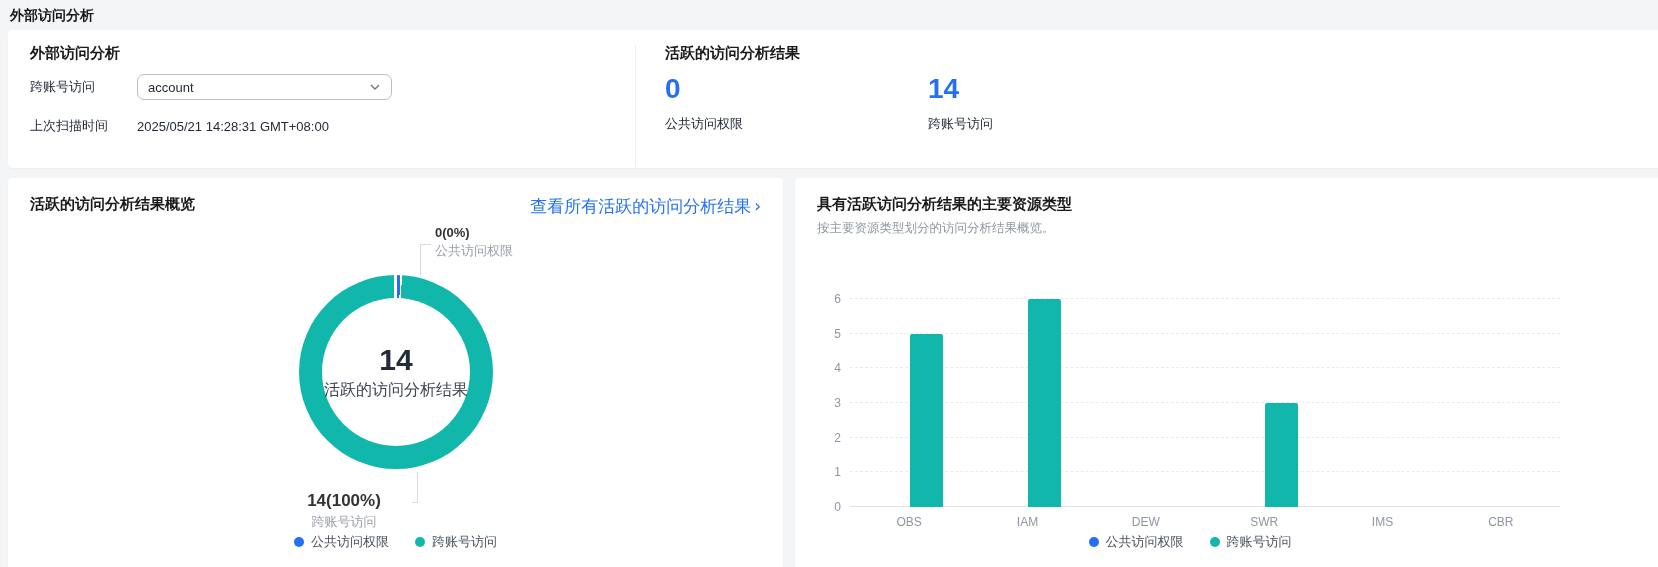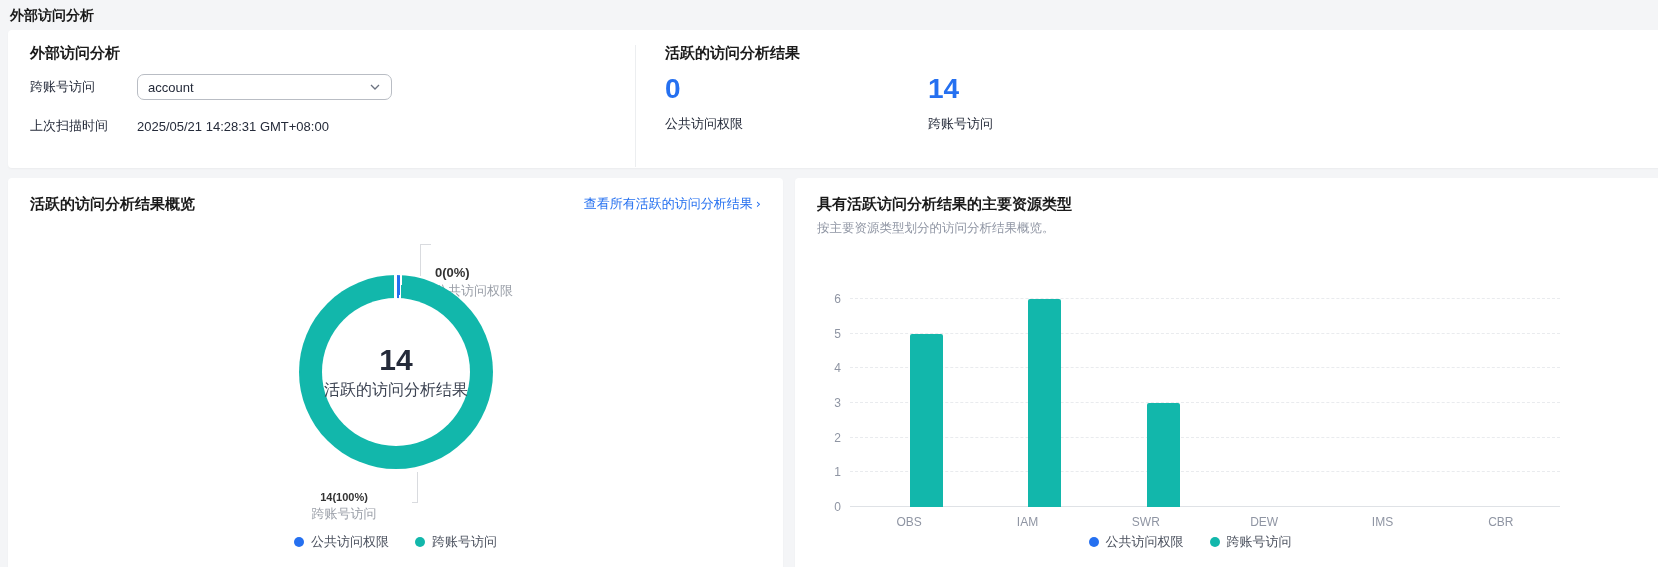--- a/index.html
+++ b/index.html
@@ -33,40 +33,40 @@
   .select-box .chev { color:#6b7280; display:flex; }
   .vdivider { position:absolute; left:627px; top:15px; height:122px; width:1px; background:#eceef0; }
   .top-right { position:absolute; left:657px; top:14px; }
   .stats-row { display:flex; margin-top:8px; }
   .stat { width:263px; }
   .stat-num { font-size:28px; font-weight:bold; color:var(--blue); line-height:36px; }
   .stat-label { margin-top:8px; color:#252b3a; }
 
   
   .card-pad { position:absolute; left:22px; top:17px; right:22px; display:flex; justify-content:space-between; align-items:flex-start; }
-  .link { color:var(--blue); font-size:13px; cursor:pointer; white-space:nowrap; }
+  .link { color:var(--blue); font-size:17px; cursor:pointer; white-space:nowrap; }
   .link .arrow { font-family:"DejaVu Sans",sans-serif; margin-left:3px; }
   .donut {
     position:absolute; left:291px; top:97px; width:194px; height:194px; border-radius:50%;
     background:conic-gradient(#fff 0 0.8deg, var(--blue) 0.8deg 2.6deg, #fff 2.6deg 3.6deg,
                var(--teal) 3.6deg 358.6deg, #fff 358.6deg 360deg);
   }
   .donut-hole {
     position:absolute; left:23px; top:23px; width:148px; height:148px; border-radius:50%;
     background:#fff; display:flex; flex-direction:column; align-items:center; justify-content:center;
   }
   .donut-num { font-size:30px; font-weight:bold; color:#252b3a; line-height:34px; }
   .donut-sub { font-size:16px; color:#3c4352; margin-top:3px; white-space:nowrap; }
-  .callout-top { position:absolute; left:427px; top:47px;margin-top:40px; }
+  .callout-top { position:absolute; left:427px; top:47px; }
   .callout-top .cv { font-weight:bold; color:#333; font-size:13px; }
   .callout-top .cl { color:#9a9fa8; font-size:13px; margin-top:2px; }
   .leader-top-v { position:absolute; left:412px; top:66px; width:1px; height:32px; background:#d9dbdf; }
   .leader-top-h { position:absolute; left:412px; top:66px; width:11px; height:1px; background:#d9dbdf; }
   .callout-bottom { position:absolute; left:268px; top:313px; width:136px; text-align:center; }
-  .callout-bottom .cv { font-weight:bold; color:#333; font-size:11px; }
+  .callout-bottom .cv { font-weight:bold; color:#333; font-size:17px; }
   .callout-bottom .cl { color:#9a9fa8; font-size:13px; margin-top:2px; }
   .leader-bot-v { position:absolute; left:409px; top:294px; width:1px; height:30px; background:#d9dbdf; }
   .leader-bot-h { position:absolute; left:404px; top:324px; width:6px; height:1px; background:#d9dbdf; }
 
   .legend-row { position:absolute; top:355px; left:0; right:0; display:flex; justify-content:center; gap:26px; }
   .legend-item { display:flex; align-items:center; gap:7px; color:#4b515e; font-size:13px; cursor:pointer; }
   .dot { width:10px; height:10px; border-radius:50%; }
   .dot-blue { background:var(--blue); }
   .dot-teal { background:var(--teal); }
   .card-bar .legend-row { left:40px; right:auto; width:710px; }
@@ -206,30 +206,30 @@
         <div class="cell">
           <div class="pair">
             <div class="bar b-blue" style="height: 0px;"></div>
             <div class="bar b-teal" style="height: 208px;"></div>
           </div>
           <div class="xlabel">IAM</div>
         </div>
         <div class="cell">
           <div class="pair">
             <div class="bar b-blue" style="height: 0px;"></div>
+            <div class="bar b-teal" style="height: 0px;"></div>
+          </div>
+          <div class="xlabel">DEW</div>
+        </div>
+        <div class="cell">
+          <div class="pair">
+            <div class="bar b-blue" style="height: 0px;"></div>
             <div class="bar b-teal" style="height: 104px;"></div>
           </div>
           <div class="xlabel">SWR</div>
-        </div>
-        <div class="cell">
-          <div class="pair">
-            <div class="bar b-blue" style="height: 0px;"></div>
-            <div class="bar b-teal" style="height: 0px;"></div>
-          </div>
-          <div class="xlabel">DEW</div>
         </div>
         <div class="cell">
           <div class="pair">
             <div class="bar b-blue" style="height: 0px;"></div>
             <div class="bar b-teal" style="height: 0px;"></div>
           </div>
           <div class="xlabel">IMS</div>
         </div>
         <div class="cell">
           <div class="pair">

